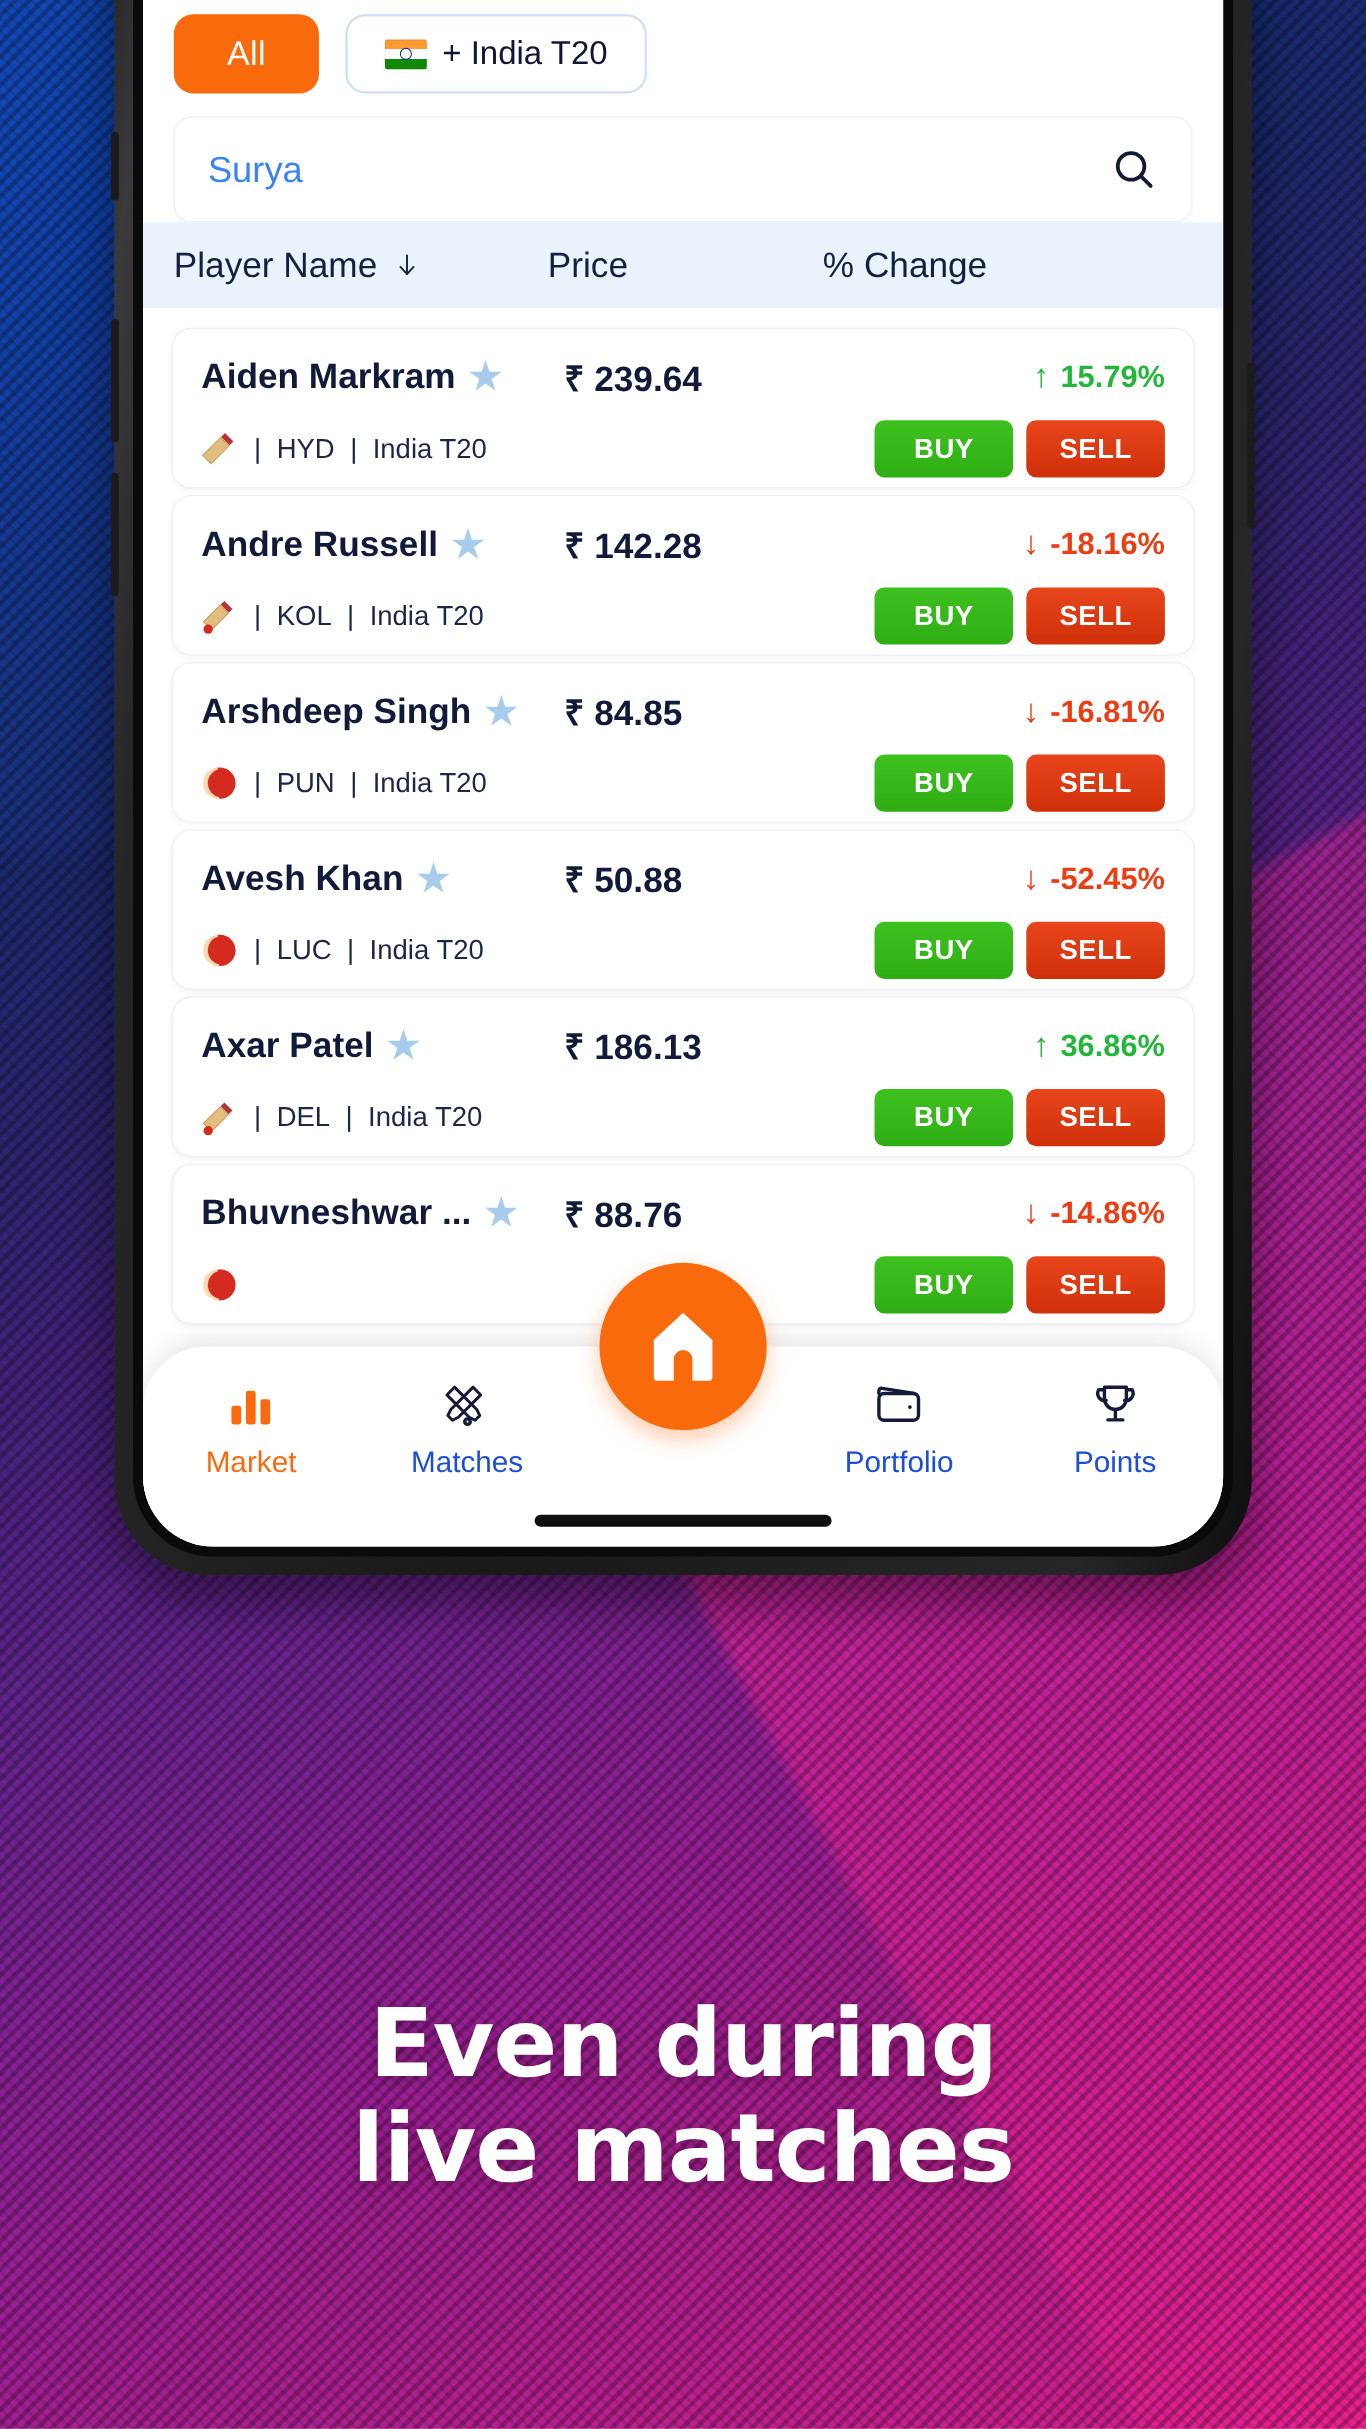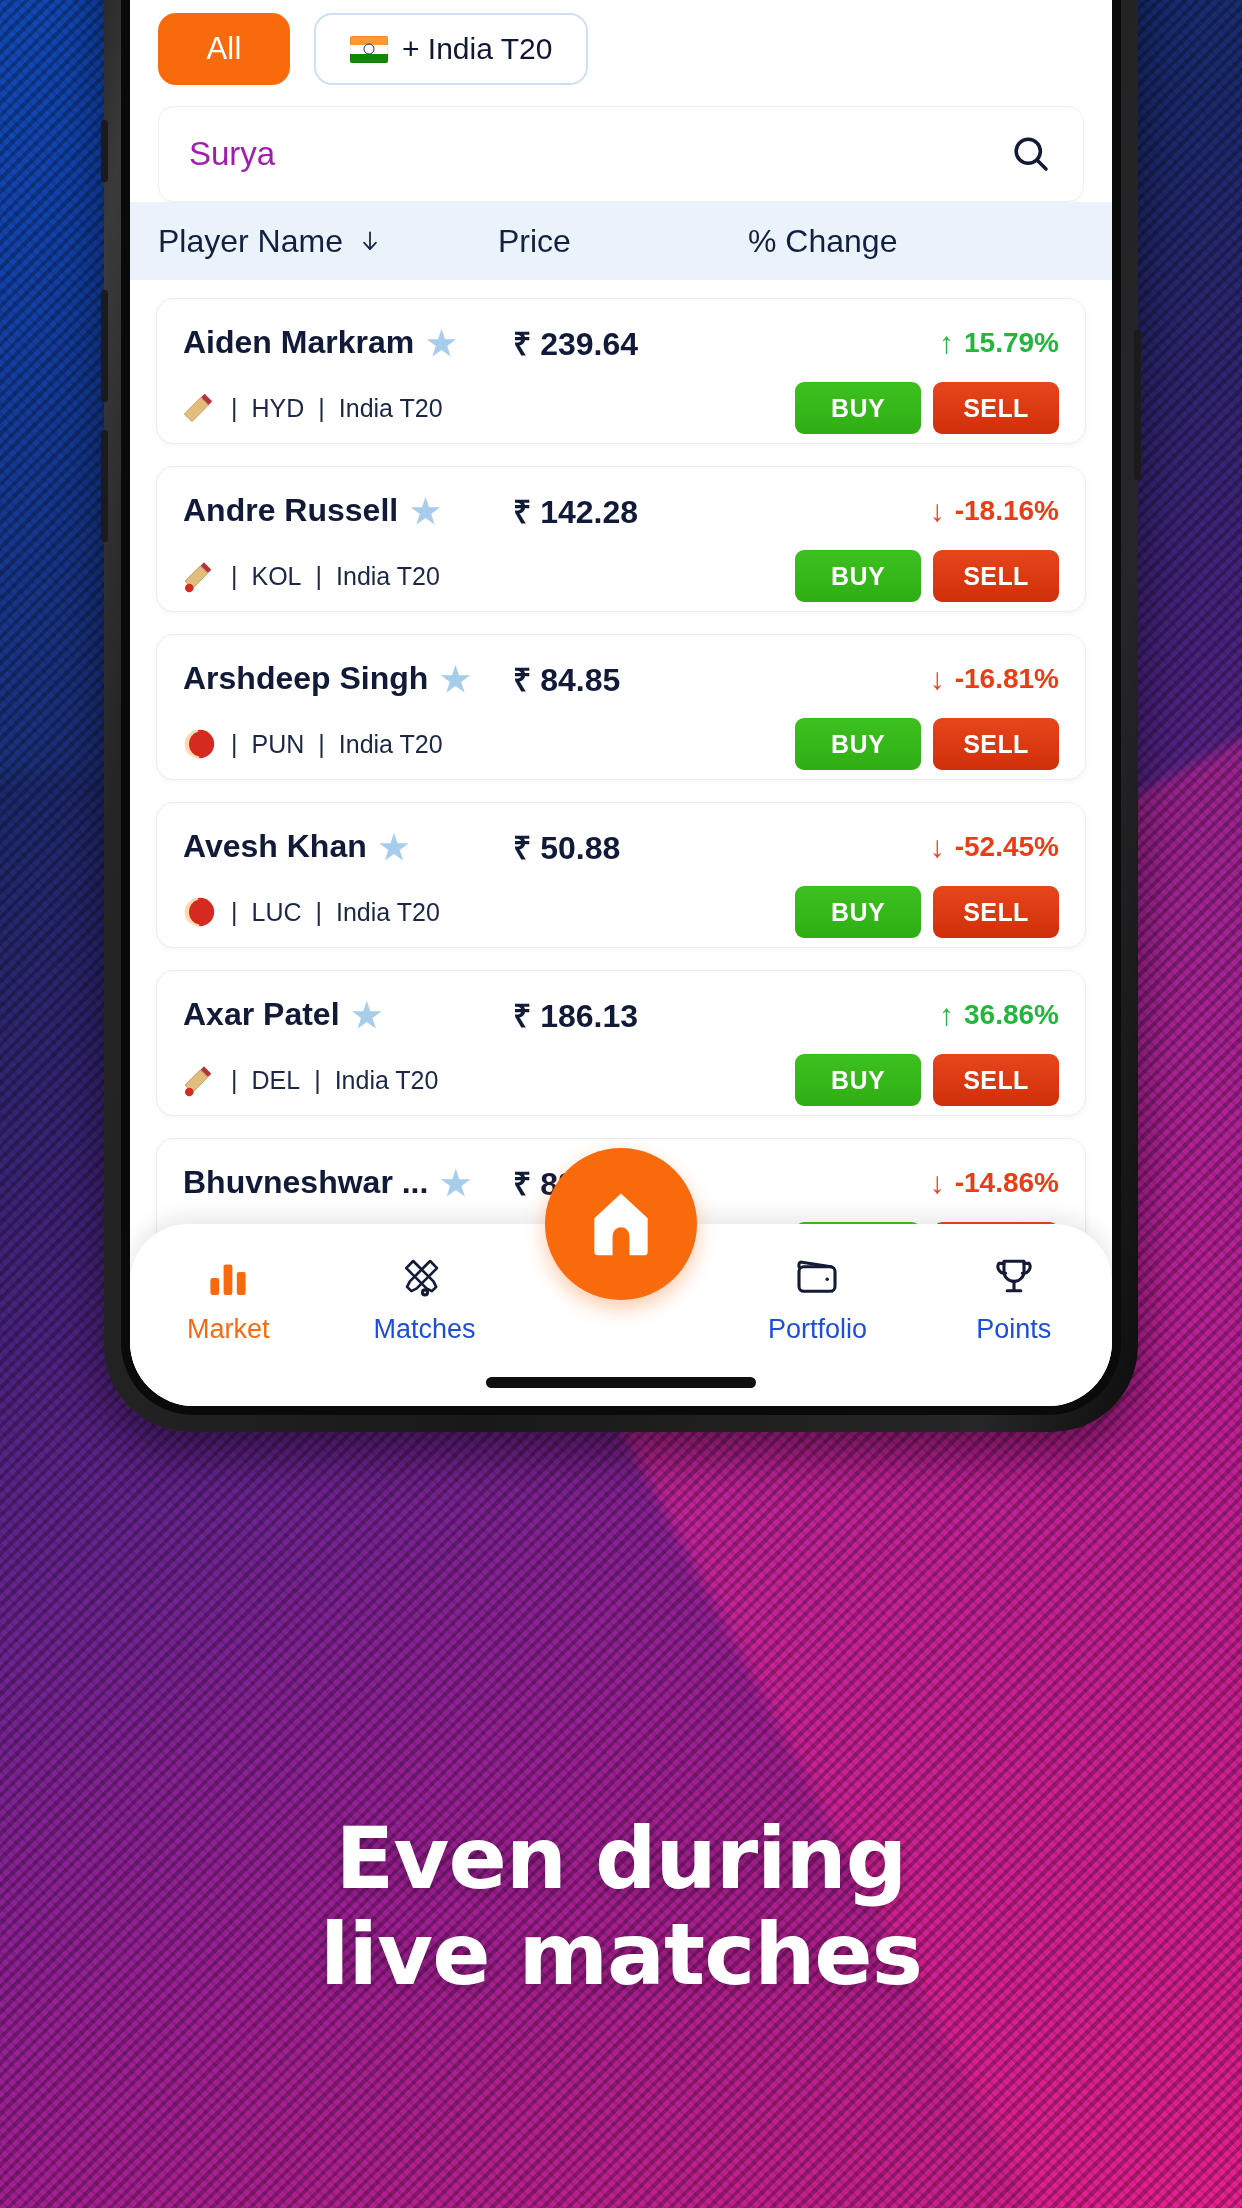--- a/index.html
+++ b/index.html
@@ -108,21 +108,21 @@
   
   #search-wrap { padding: 20px 28px 0; }
   #search-box {
     height: 96px; border: 1.5px solid #edf0f4; border-radius: 16px;
     display: flex; align-items: center; padding: 0 30px;
     background: #fff; box-shadow: 0 1px 2px rgba(16,24,40,.03);
   }
   #search-input {
     flex: 1; border: none; outline: none; background: transparent;
     font-family: "Liberation Sans", sans-serif;
-    font-size: 33px; color: #a21caf; font-weight: 400;
+    font-size: 33px; color: #3b82f6; font-weight: 400;
   }
   #search-icon { width: 44px; height: 44px; flex: 0 0 auto; }
 
   
   #tabs {
     margin: 48px 28px 0; height: 92px; border-radius: 18px;
     background: #2b90ea; display: flex; align-items: center; padding: 6px;
   }
   .tab {
     flex: 1; height: 100%; display: flex; align-items: center; justify-content: center;
@@ -139,21 +139,21 @@
   .th-name { width: 340px; display:flex; align-items:center; gap:14px; }
   .th-price { width: 250px; text-align: left; }
   .th-change { flex: 1; text-align: left; }
 
   
   #player-list { padding: 18px 26px 0; }
   .player-card {
     position: relative;
     border: 1.5px solid #e9edf3; border-radius: 18px; background: #fff;
     box-shadow: 0 2px 6px rgba(16,24,40,.045);
-    height: 146px; margin-bottom: 22px; padding: 22px 26px 1px 26px;
+    height: 146px; margin-bottom: 6px; padding: 22px 26px 1px 26px;
   }
   .pc-top { display: flex; align-items: center; }
   .p-name {
     width: 330px; font-size: 32px; font-weight: 700; color: #111a38;
     display: flex; align-items: center; gap: 12px; white-space: nowrap;
   }
   .star { color: #a8cdec; font-size: 34px; line-height: 1; }
   .p-price { width: 250px; font-size: 32px; font-weight: 700; color: #111a38; }
   .p-change { flex: 1; text-align: right; font-size: 28px; font-weight: 700;
               display: flex; align-items: center; justify-content: flex-end; gap: 10px; }

